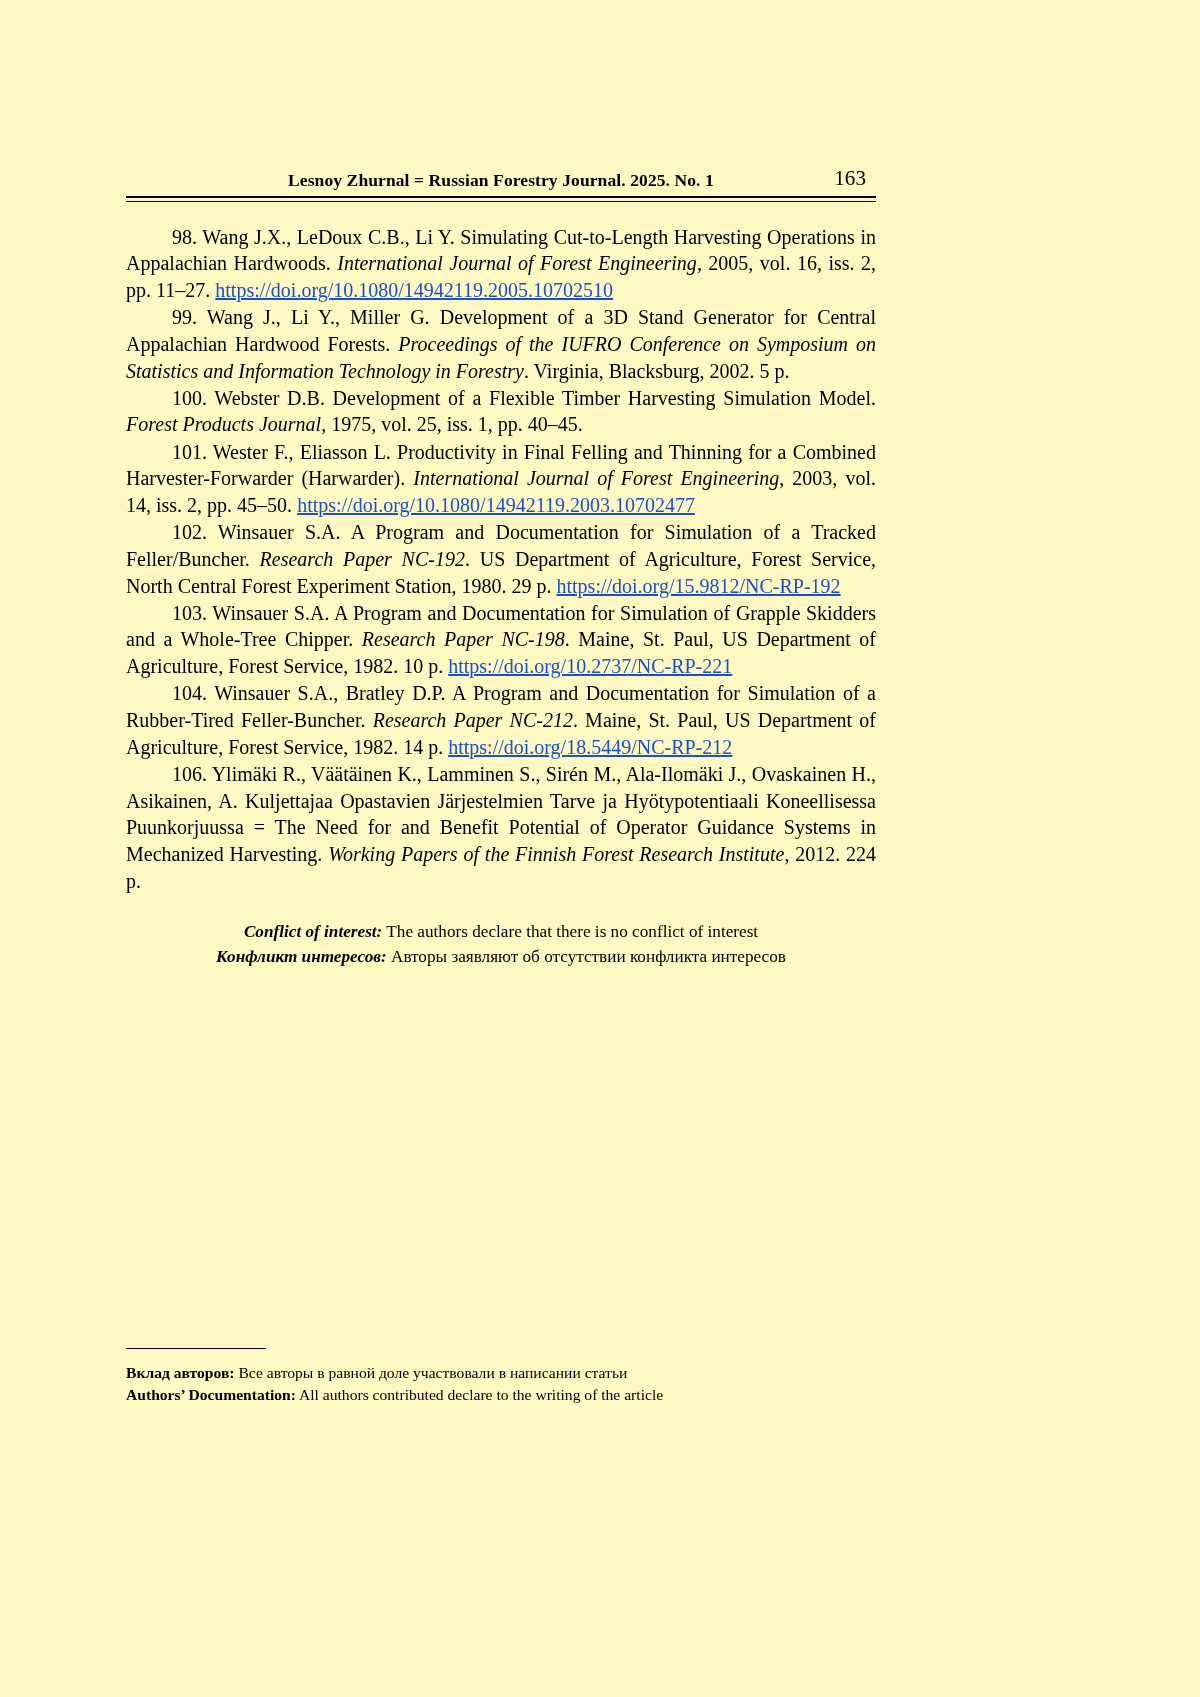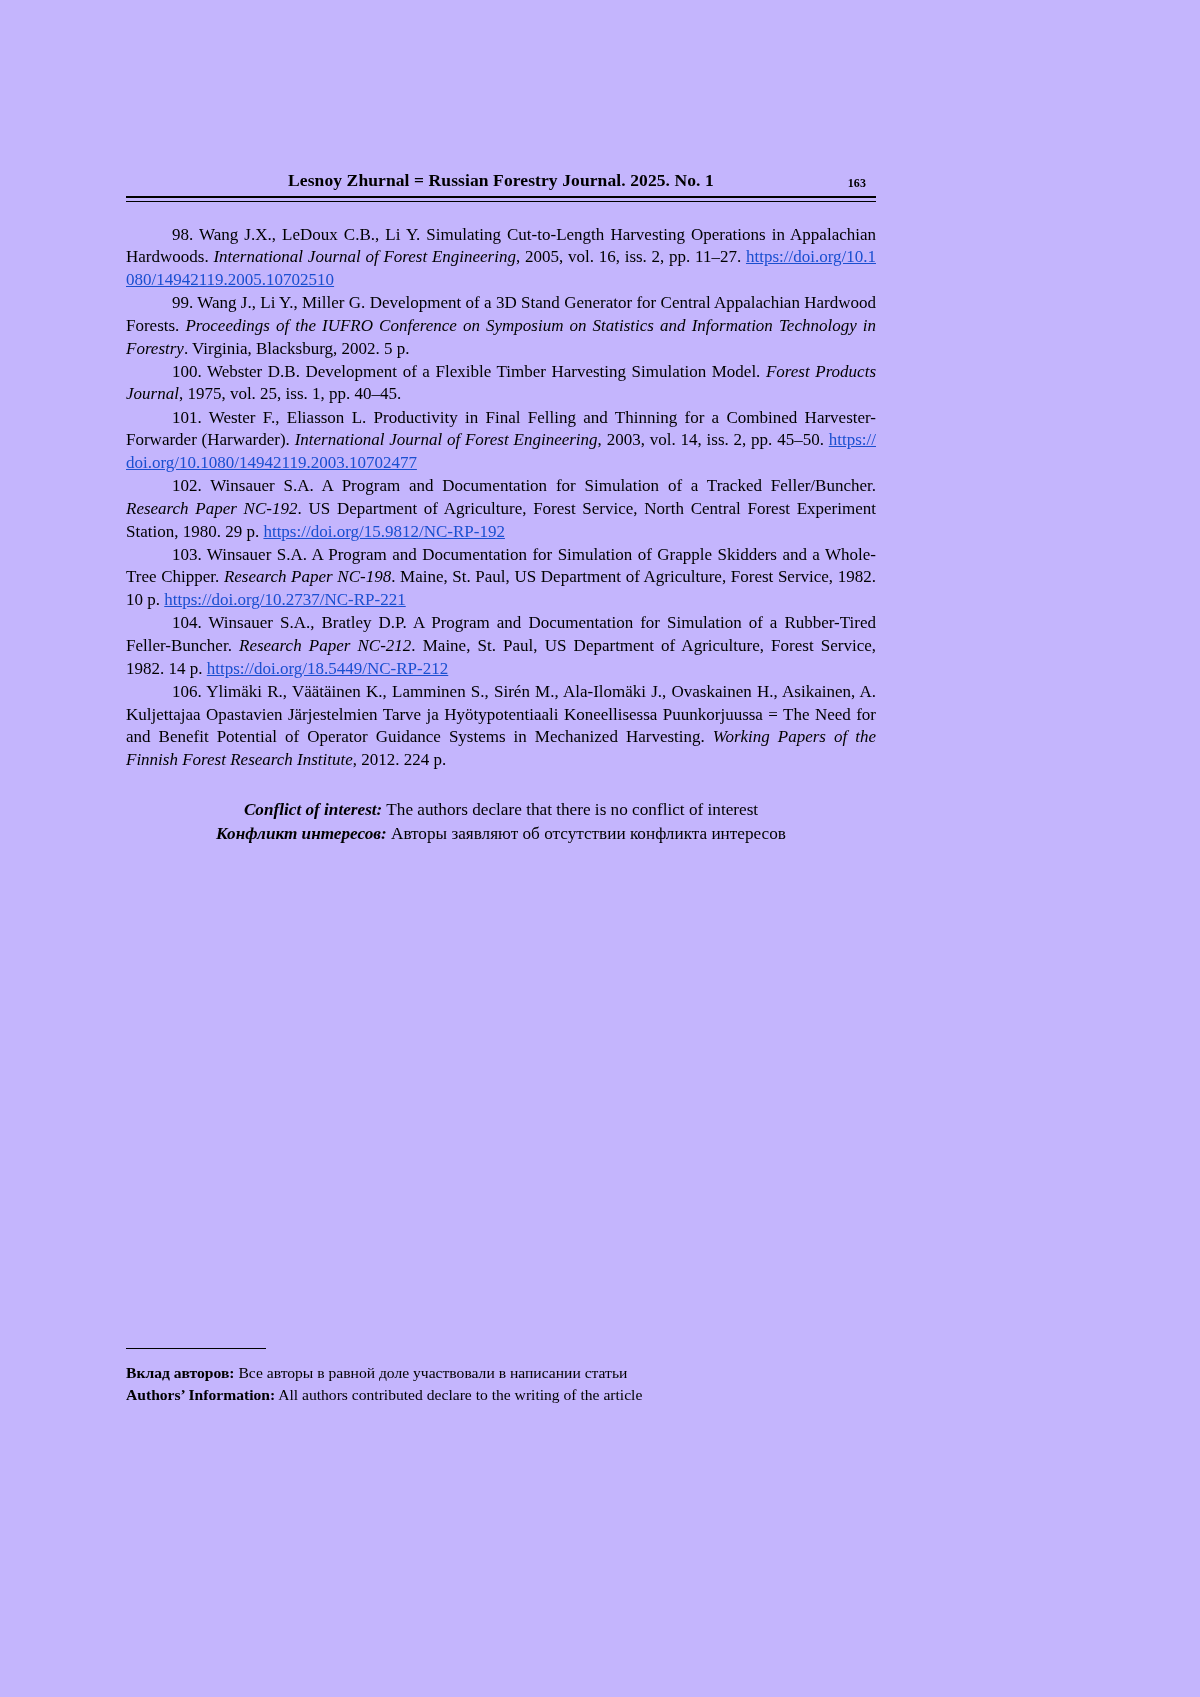--- a/index.html
+++ b/index.html
@@ -13,21 +13,21 @@
     font-family: "Liberation Serif", serif;
     color: #000000;
     position: relative;
   }
   .page {
     position: absolute;
     left: 0;
     top: 0;
     width: 1200px;
     height: 1697px;
-    background: #c4b5fd;
+    background: #fef9c3;
   }
   .content {
     position: absolute;
     left: 126px;
     top: 170px;
     width: 750px;
   }
   .header-row {
     display: flex;
     align-items: baseline;
@@ -37,37 +37,37 @@
     font-weight: bold;
     letter-spacing: 0.1px;
   }
   .header-title {
     white-space: nowrap;
   }
   .page-number {
     position: absolute;
     right: 10px;
     bottom: 0;
-    font-weight: bold;
-    font-size: 12px;
+    font-weight: normal;
+    font-size: 21px;
   }
   .rule-double {
     margin-top: 5px;
     border-top: 2.4px solid #000;
     border-bottom: 1.1px solid #000;
     height: 2.6px;
     width: 100%;
   }
   .refs {
     margin-top: 22px;
   }
   .ref {
     text-indent: 46px;
     text-align: justify;
-    font-size: 17px;
+    font-size: 20px;
     line-height: 1.335;
     margin: 0 0 0.5px 0;
     hyphens: none;
   }
   .ref .it {
     font-style: italic;
   }
   .ref a, .link {
     color: #1a4fd0;
     text-decoration: underline;
@@ -136,17 +136,17 @@
     </div>
 
   </div>
 
   <div class="footnote">
     <div class="footnote-rule"></div>
     <div class="footnote-line">
       <b>Вклад авторов:</b><span> Все авторы в равной доле участвовали в написании статьи</span>
     </div>
     <div class="footnote-line">
-      <b>Authors’ Information:</b><span> All authors contributed declare to the writing of the article</span>
+      <b>Authors’ Documentation:</b><span> All authors contributed declare to the writing of the article</span>
     </div>
   </div>
 
 </div>
 
 </body></html>

